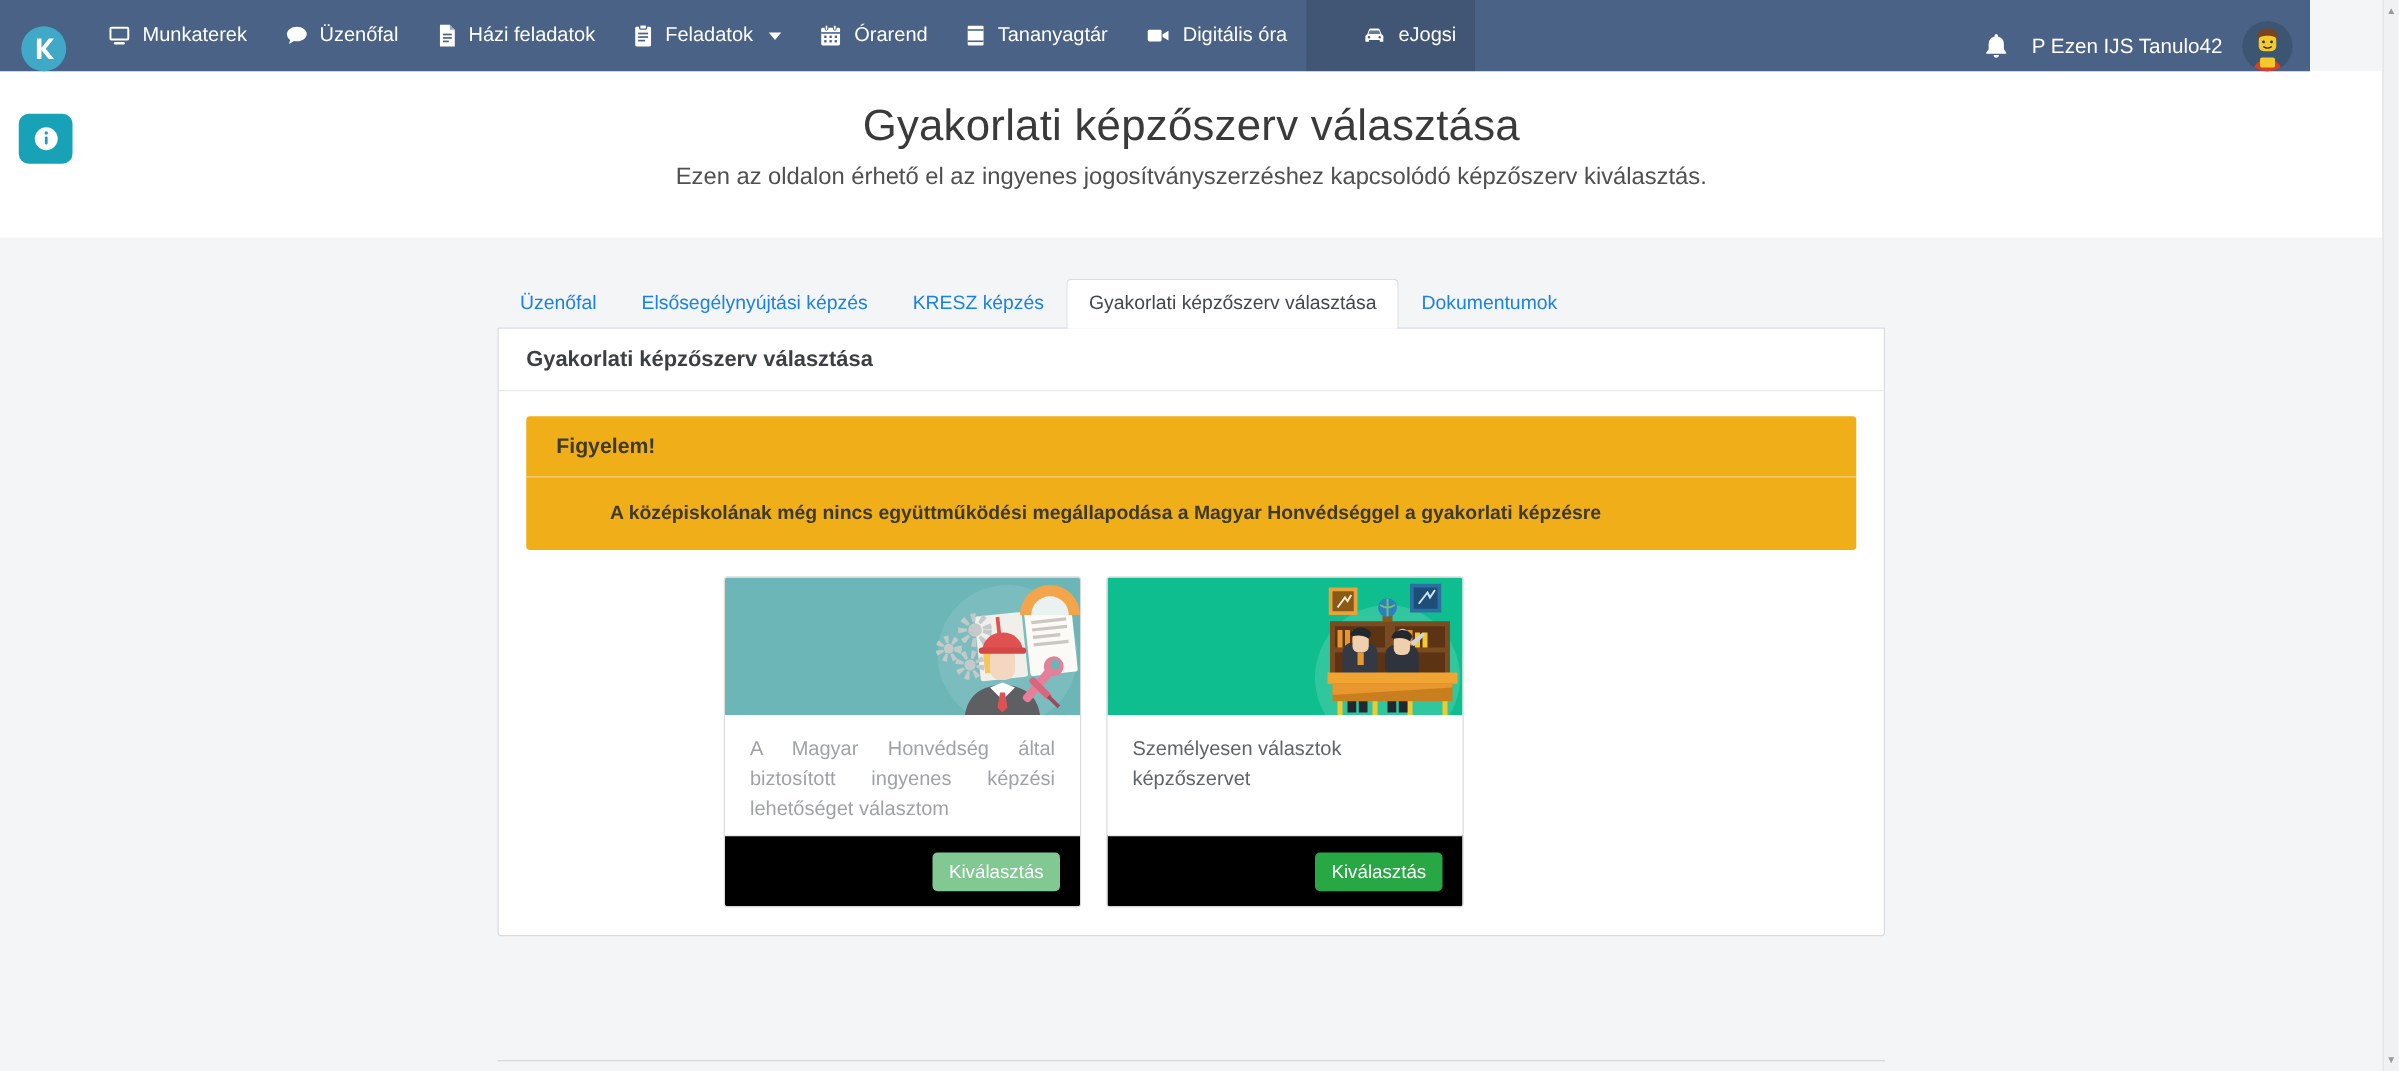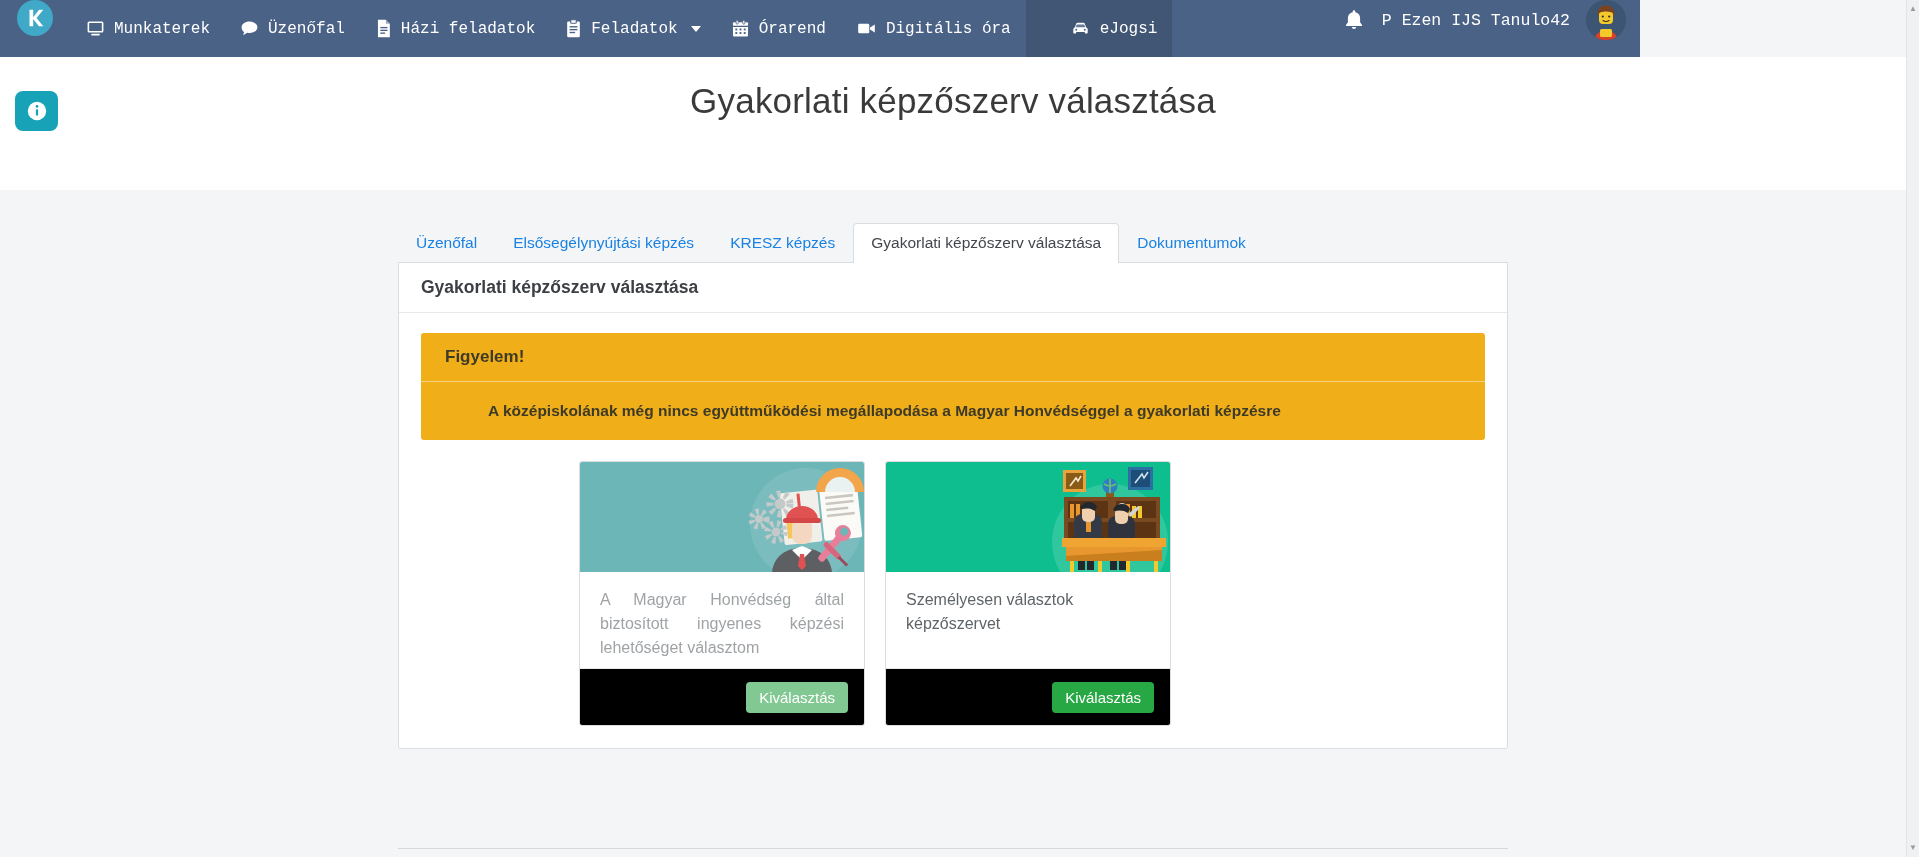--- a/index.html
+++ b/index.html
@@ -14,21 +14,21 @@
   html,body{width:1919px;height:857px;overflow:hidden;}
   body{font-family:"Liberation Sans","DejaVu Sans",sans-serif;background:var(--page-bg);position:relative;}
 
   
   .scrollbar{position:absolute;top:0;right:0;width:13px;height:857px;background:#f0f1f3;border-left:1px solid #e3e4e6;z-index:50;}
   .scrollbar .arrow{position:absolute;left:0;width:100%;text-align:center;font-size:8px;color:#9a9a9a;line-height:14px;}
   .scrollbar .arrow.up{top:2px;}
   .scrollbar .arrow.down{bottom:2px;}
 
   
-  .navbar{position:absolute;top:0;left:0;width:1640px;height:57px;background:var(--navbar);display:flex;align-items:flex-start;color:#fff;z-index:10;font-family:Liberation Mono, monospace;}
+  .navbar{position:absolute;top:0;left:0;width:1848px;height:57px;background:var(--navbar);display:flex;align-items:flex-end;color:#fff;z-index:10;}
   .logo{width:36px;height:36px;border-radius:50%;background:var(--logo-blue);margin:0 18px 0 17px;display:flex;align-items:center;justify-content:center;font-weight:bold;font-size:20px;color:#fff;flex:0 0 auto;}
   .nav-items{display:flex;align-items:stretch;height:100%;}
   .nav-item{display:flex;align-items:center;gap:9px;padding:0 15px;font-size:16px;color:#fff;text-decoration:none;cursor:pointer;white-space:nowrap;}
   .nav-item.active{background:var(--navbar-active);padding-left:44px;}
   .nav-icon{display:flex;align-items:center;}
   .nav-icon svg{display:block;}
   .caret{width:0;height:0;border-left:5px solid transparent;border-right:5px solid transparent;border-top:6px solid #fff;margin-left:4px;}
   .nav-right{margin-left:auto;display:flex;align-items:center;gap:16px;padding-right:14px;}
   .bell{display:flex;align-items:center;cursor:pointer;}
   .user-name{font-size:16.5px;color:#fff;white-space:nowrap;cursor:pointer;}
@@ -133,20 +133,30 @@
               <rect x="5.5" y="12" width="2.4" height="2.4"></rect>
               <rect x="10.8" y="12" width="2.4" height="2.4"></rect>
               <rect x="16.1" y="12" width="2.4" height="2.4"></rect>
               <rect x="5.5" y="16.5" width="2.4" height="2.4"></rect>
               <rect x="10.8" y="16.5" width="2.4" height="2.4"></rect>
               <rect x="16.1" y="16.5" width="2.4" height="2.4"></rect>
             </g>
           </svg>
         </span>
       <span>Órarend</span>
+    </a>
+    <a class="nav-item">
+      <span class="nav-icon">
+          <svg width="17" height="19" viewBox="0 0 20 24">
+            <path fill="#fff" d="M3 2h14a1 1 0 0 1 1 1v18a1 1 0 0 1-1 1H3a1 1 0 0 1-1-1V3a1 1 0 0 1 1-1z"></path>
+            <rect x="2" y="5.5" width="16" height="1.6" fill="#4b6287"></rect>
+            <rect x="2" y="16.9" width="16" height="1.6" fill="#4b6287"></rect>
+          </svg>
+        </span>
+      <span>Tananyagtár</span>
     </a>
     <a class="nav-item">
       <span class="nav-icon">
           <svg width="21" height="19" viewBox="0 0 24 24">
             <rect x="1.5" y="6" width="14" height="12" rx="1.5" fill="#fff"></rect>
             <path fill="#fff" d="M16.5 10.6 22.5 7v10l-6-3.6z"></path>
           </svg>
         </span>
       <span>Digitális óra</span>
     </a>
@@ -192,20 +202,21 @@
 
 <header class="page-header">
   <button class="info-btn">
     <svg width="22" height="22" viewBox="0 0 24 24">
         <circle cx="12" cy="12" r="10" fill="#fff"></circle>
         <rect x="10.8" y="10" width="2.4" height="7" rx="1" fill="#17a2b8"></rect>
         <circle cx="12" cy="7" r="1.5" fill="#17a2b8"></circle>
       </svg>
   </button>
   <h1 class="page-title">Gyakorlati képzőszerv választása</h1>
+  <p class="page-subtitle">Ezen az oldalon érhető el az ingyenes jogosítványszerzéshez kapcsolódó képzőszerv kiválasztás.</p>
 </header>
 
 <div class="content">
 
   <div class="tabs">
     <div class="tab">Üzenőfal</div>
     <div class="tab">Elsősegélynyújtási képzés</div>
     <div class="tab">KRESZ képzés</div>
     <div class="tab active">Gyakorlati képzőszerv választása</div>
     <div class="tab">Dokumentumok</div>

